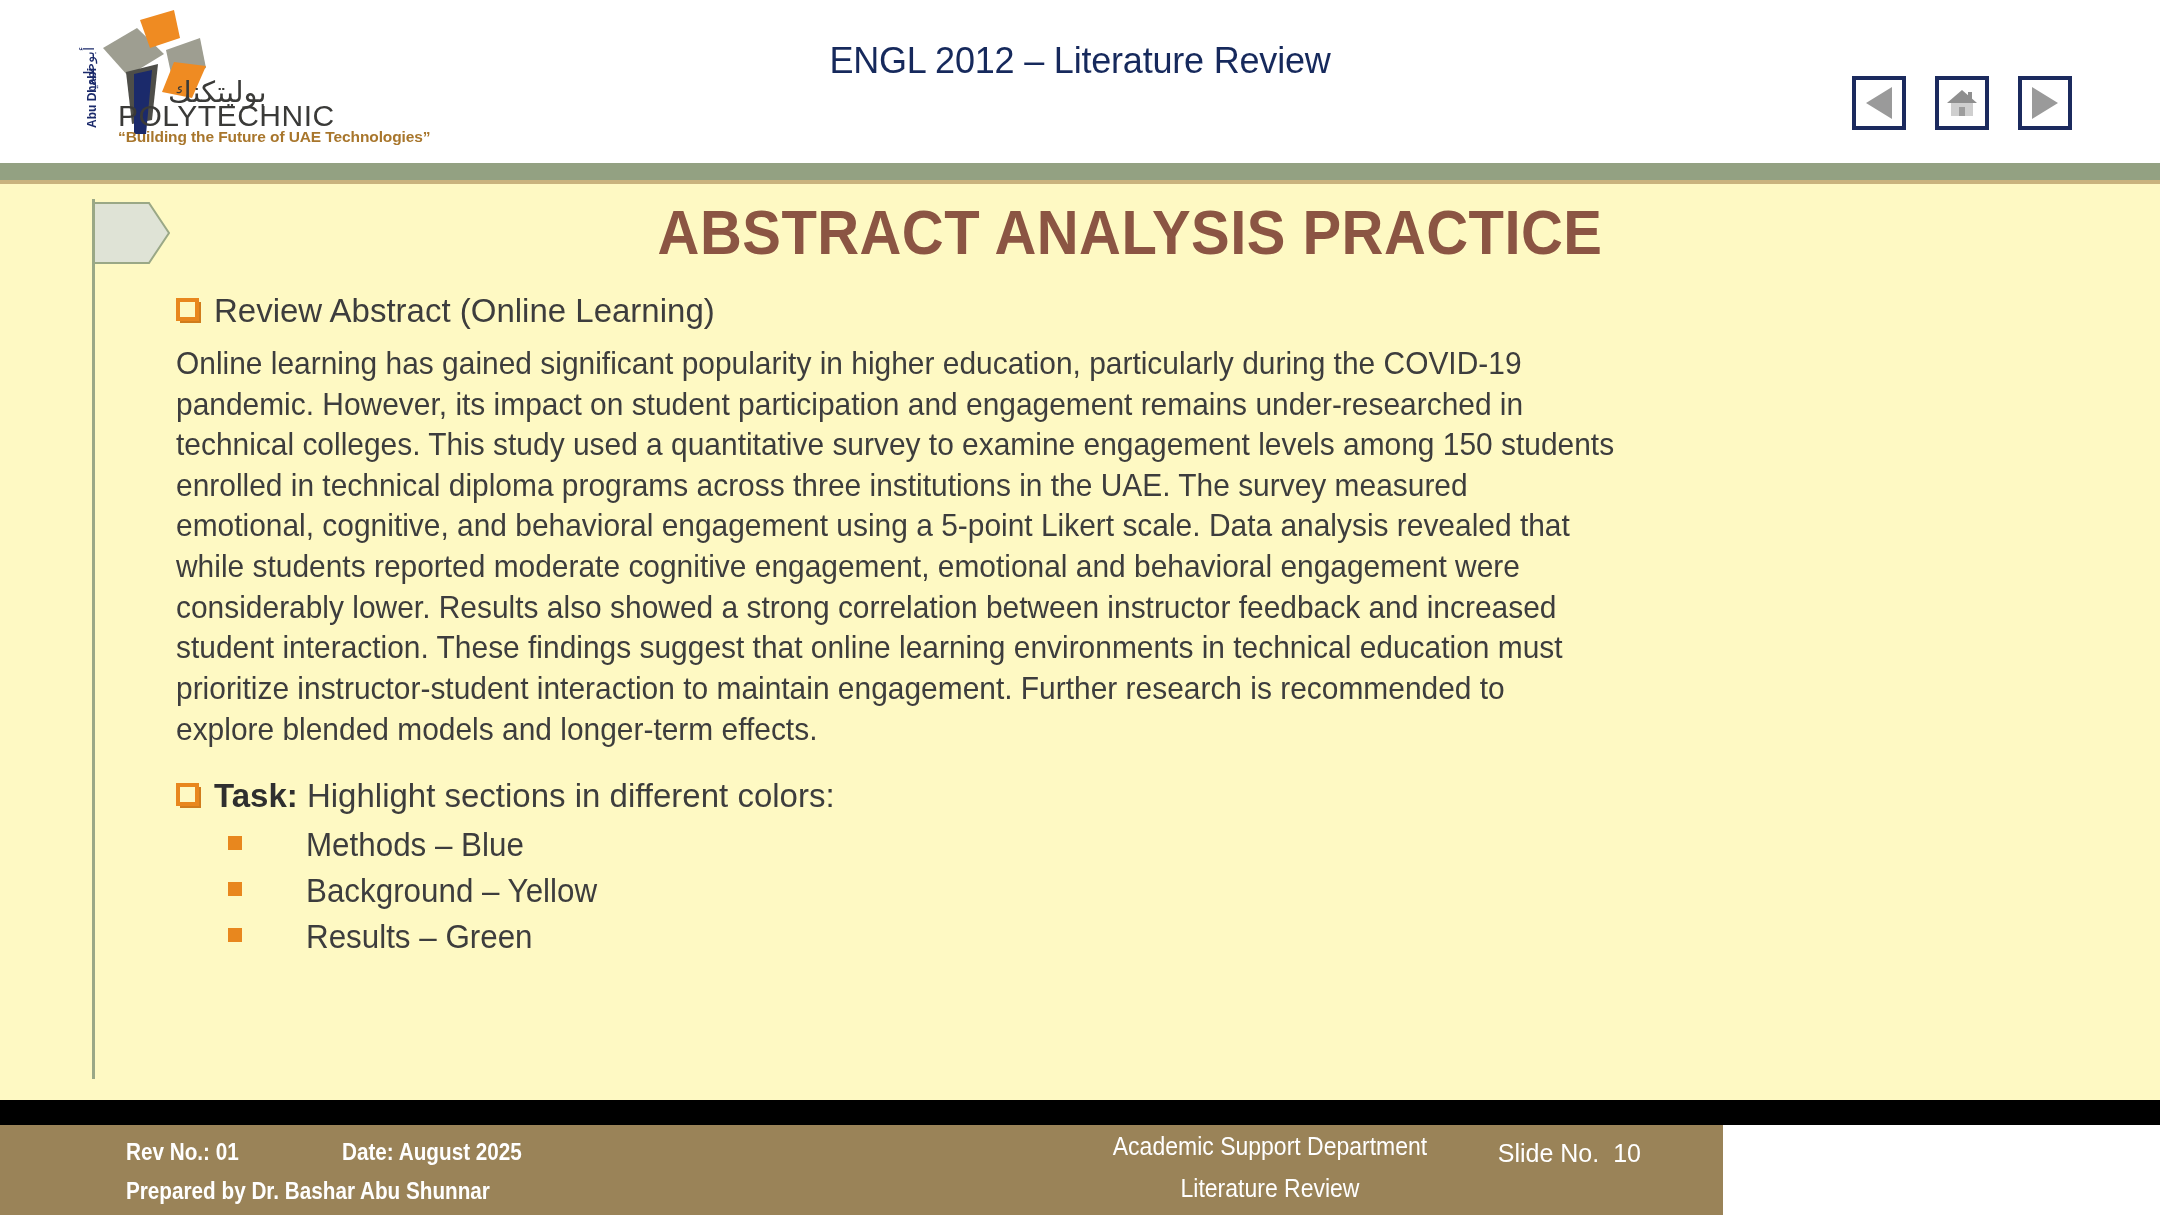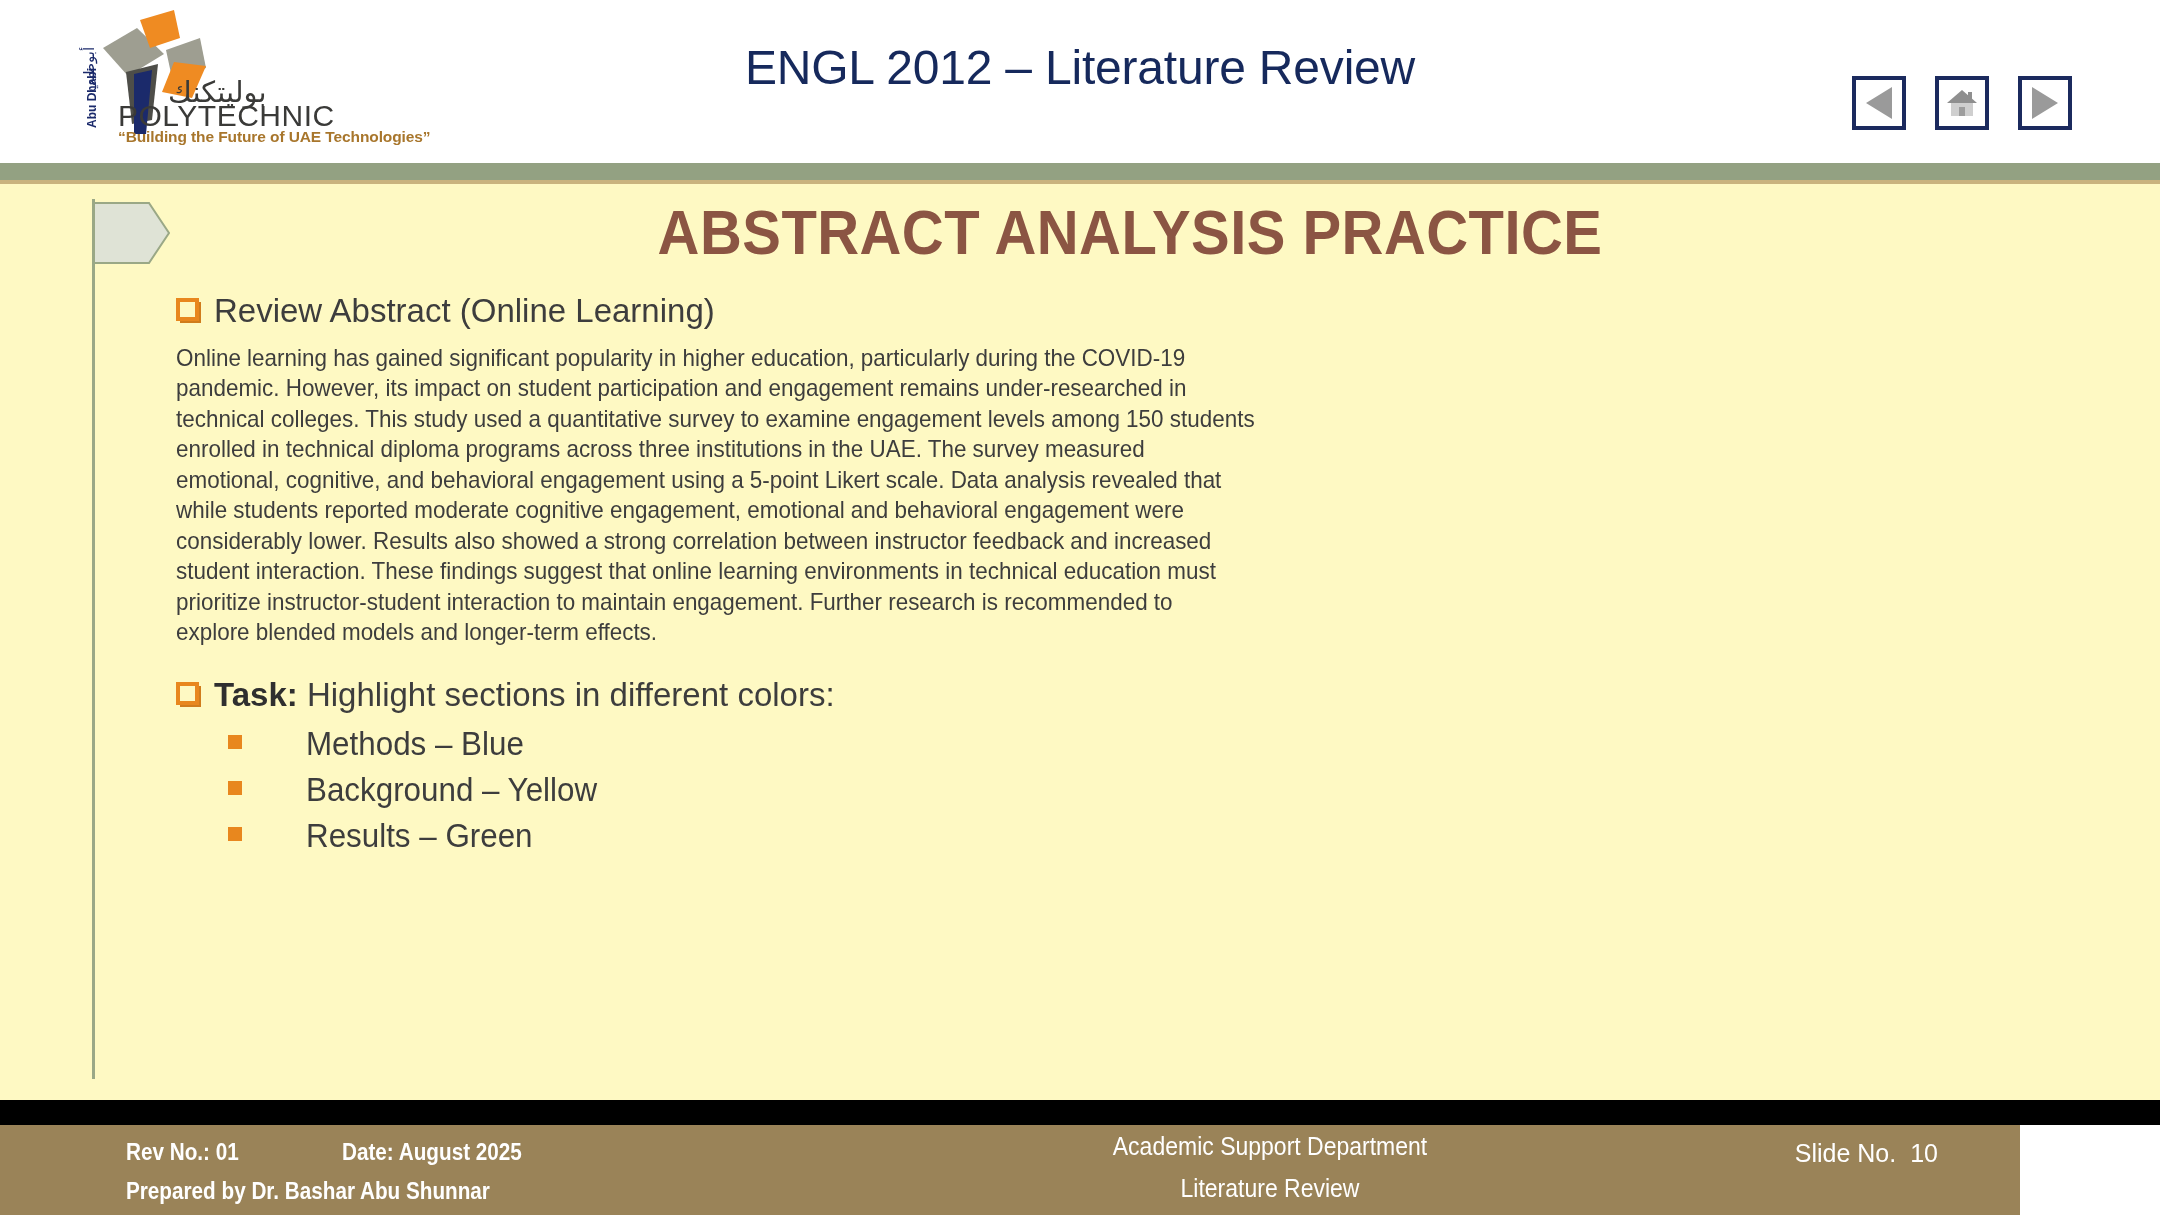--- a/index.html
+++ b/index.html
@@ -61,21 +61,21 @@
     letter-spacing: -0.1px;
     white-space: nowrap;
     text-align: right;
   }
 
   .header-title {
     position: absolute;
     left: 0; top: 40px;
     width: 2160px;
     text-align: center;
-    font-size: 48px;
+    font-size: 36px;
     color: #16295c;
     font-family: "Liberation Sans", sans-serif;
     letter-spacing: -0.2px;
   }
 
   
   .navbtns {
     position: absolute;
     right: 88px; top: 76px;
     display: flex;
@@ -174,21 +174,21 @@
     line-height: 1.18;
     transform: scaleX(0.93);
     transform-origin: left top;
     white-space: nowrap;
   }
   .lvl1-text b { font-weight: bold; color: #2f2f2f; }
 
   .para {
     margin-top: 12px;
     font-family: "Liberation Sans", sans-serif;
-    font-size: 24px;
+    font-size: 32px;
     color: #3d3d3d;
     line-height: 1.27;
     width: 1880px;
   }
   .para .ln {
     display: block;
     transform: scaleX(0.935);
     transform-origin: left top;
     white-space: nowrap;
   }
@@ -224,21 +224,21 @@
   
   .black-bar {
     position: absolute;
     left: 0; top: 1100px;
     width: 2160px; height: 25px;
     background: #000000;
   }
   .footer {
     position: absolute;
     left: 0; top: 1125px;
-    width: 2020px; height: 90px;
+    width: 1723px; height: 90px;
     background: #9a8358;
     color: #ffffff;
   }
   .f-rev {
     position: absolute;
     left: 126px; top: 14px;
     font-size: 23px;
     font-weight: bold;
     white-space: nowrap;
     transform: scaleX(0.9);

